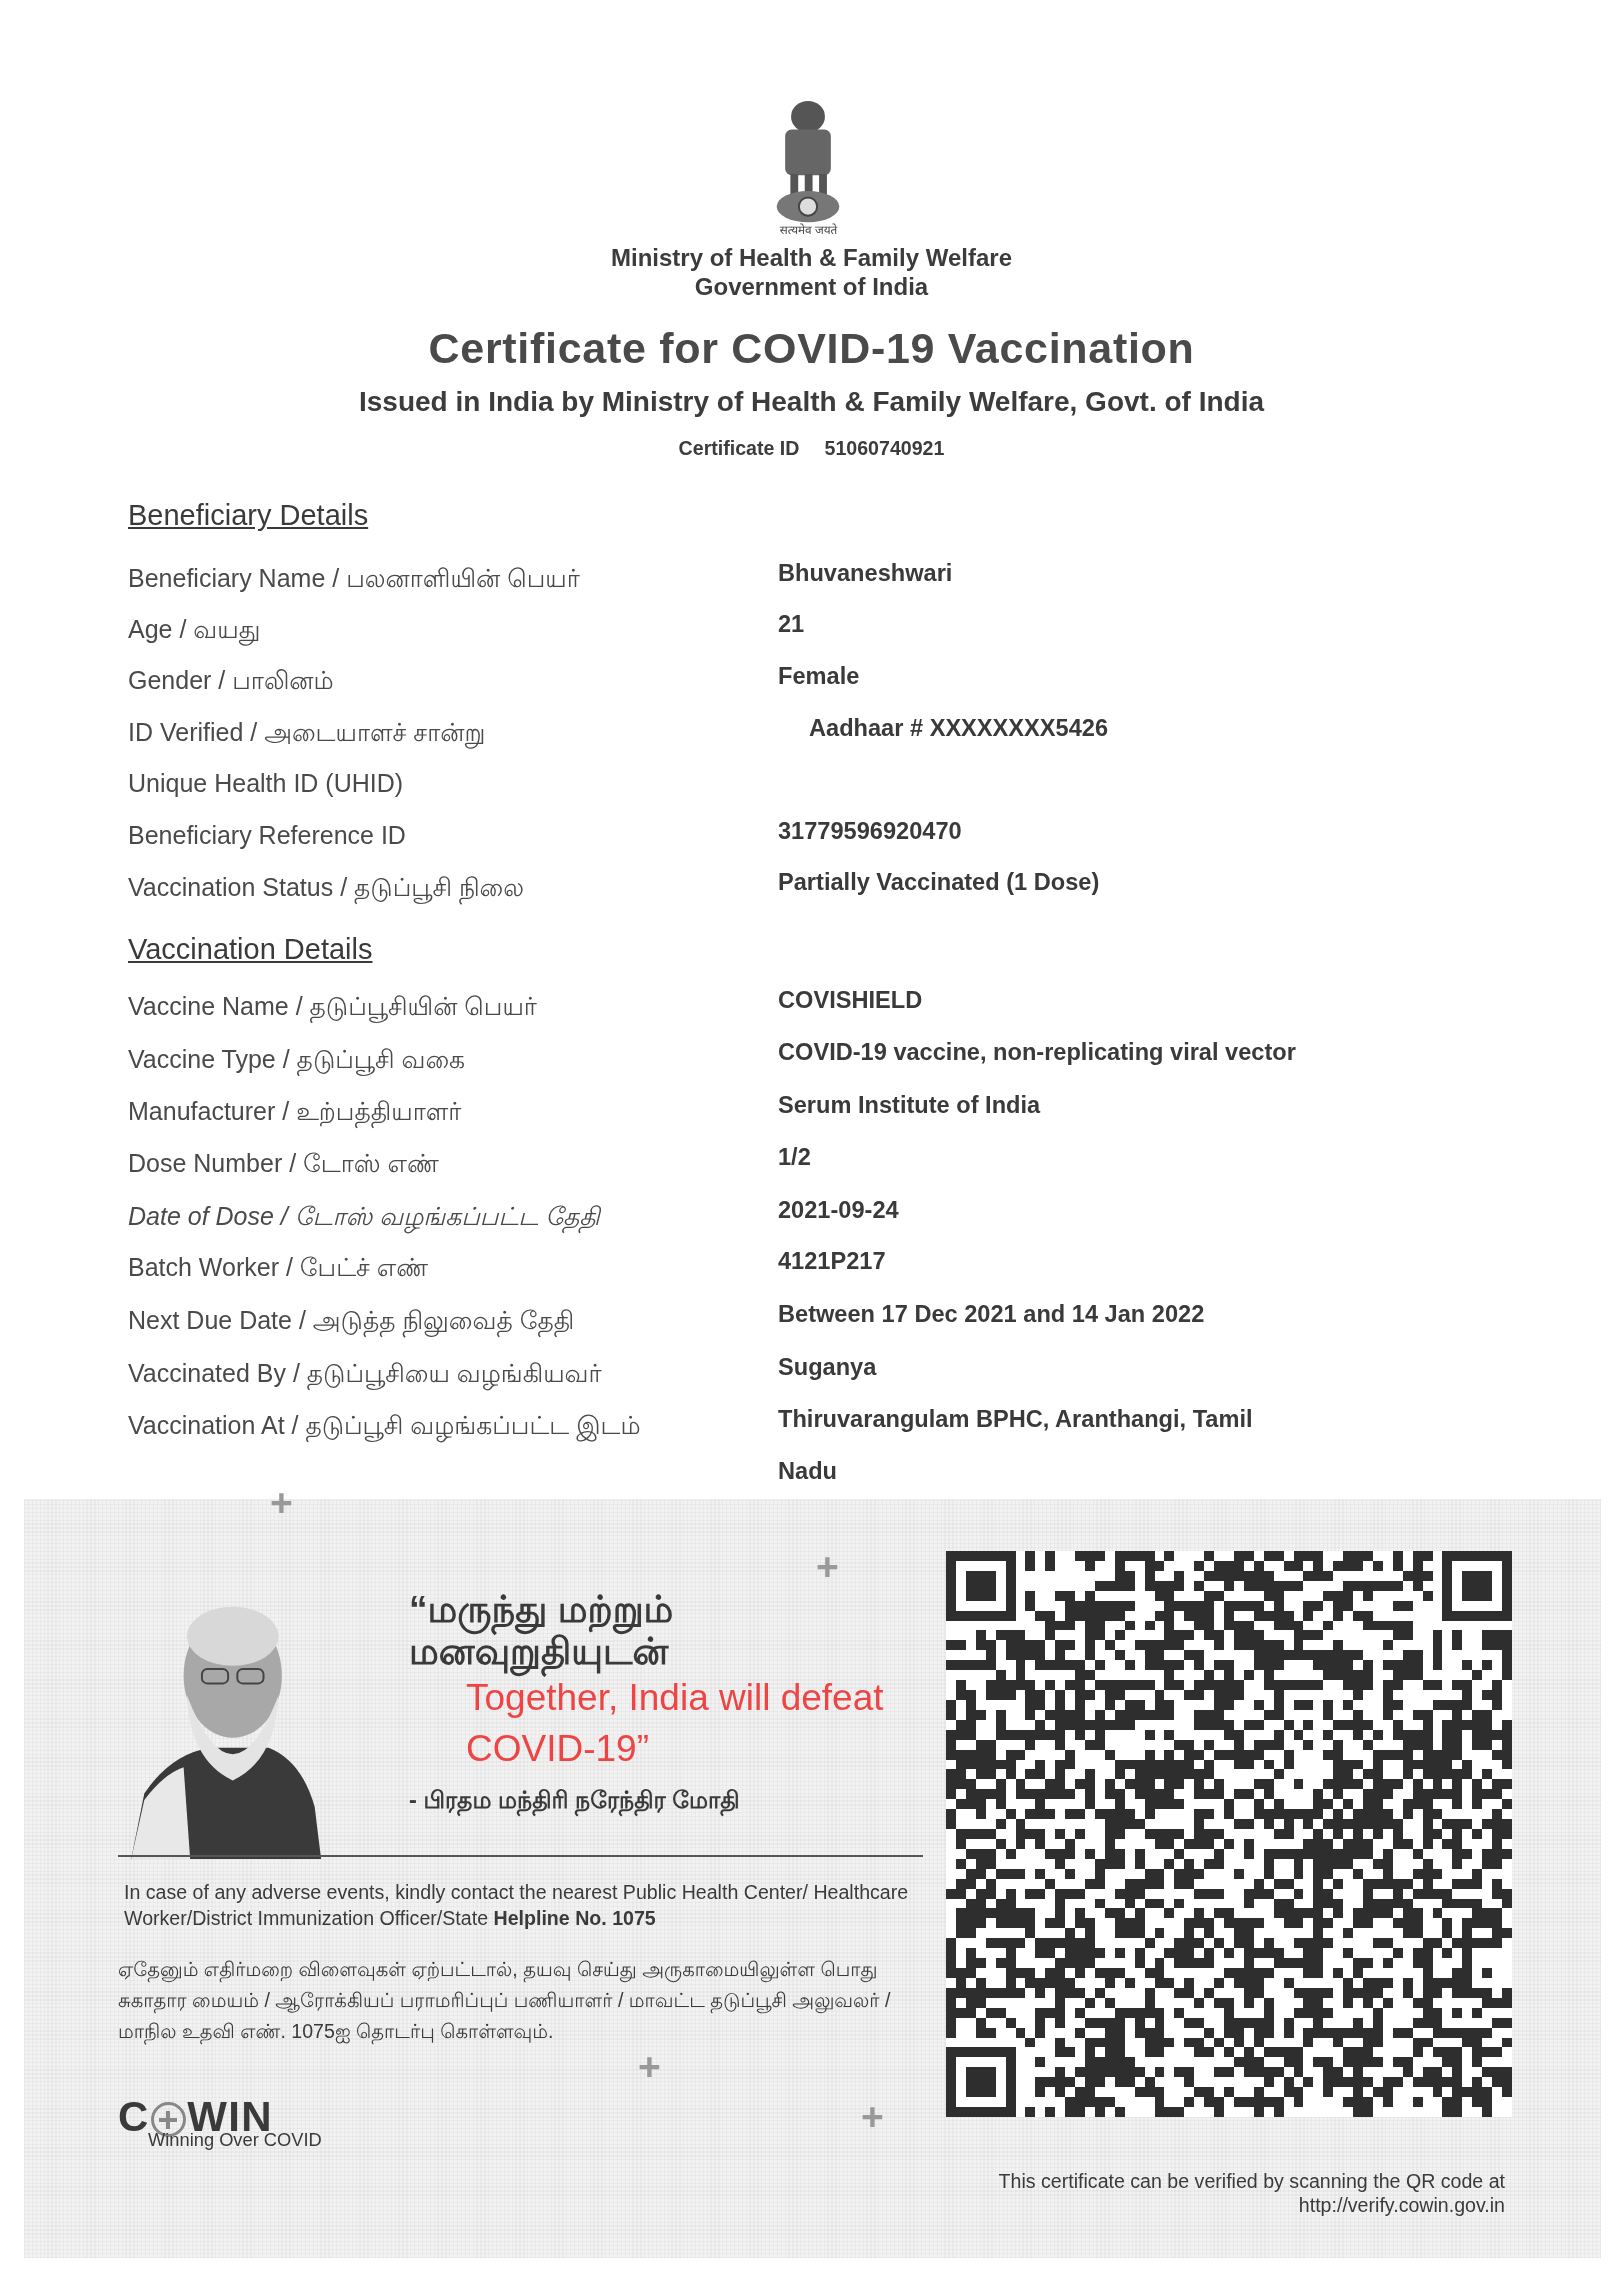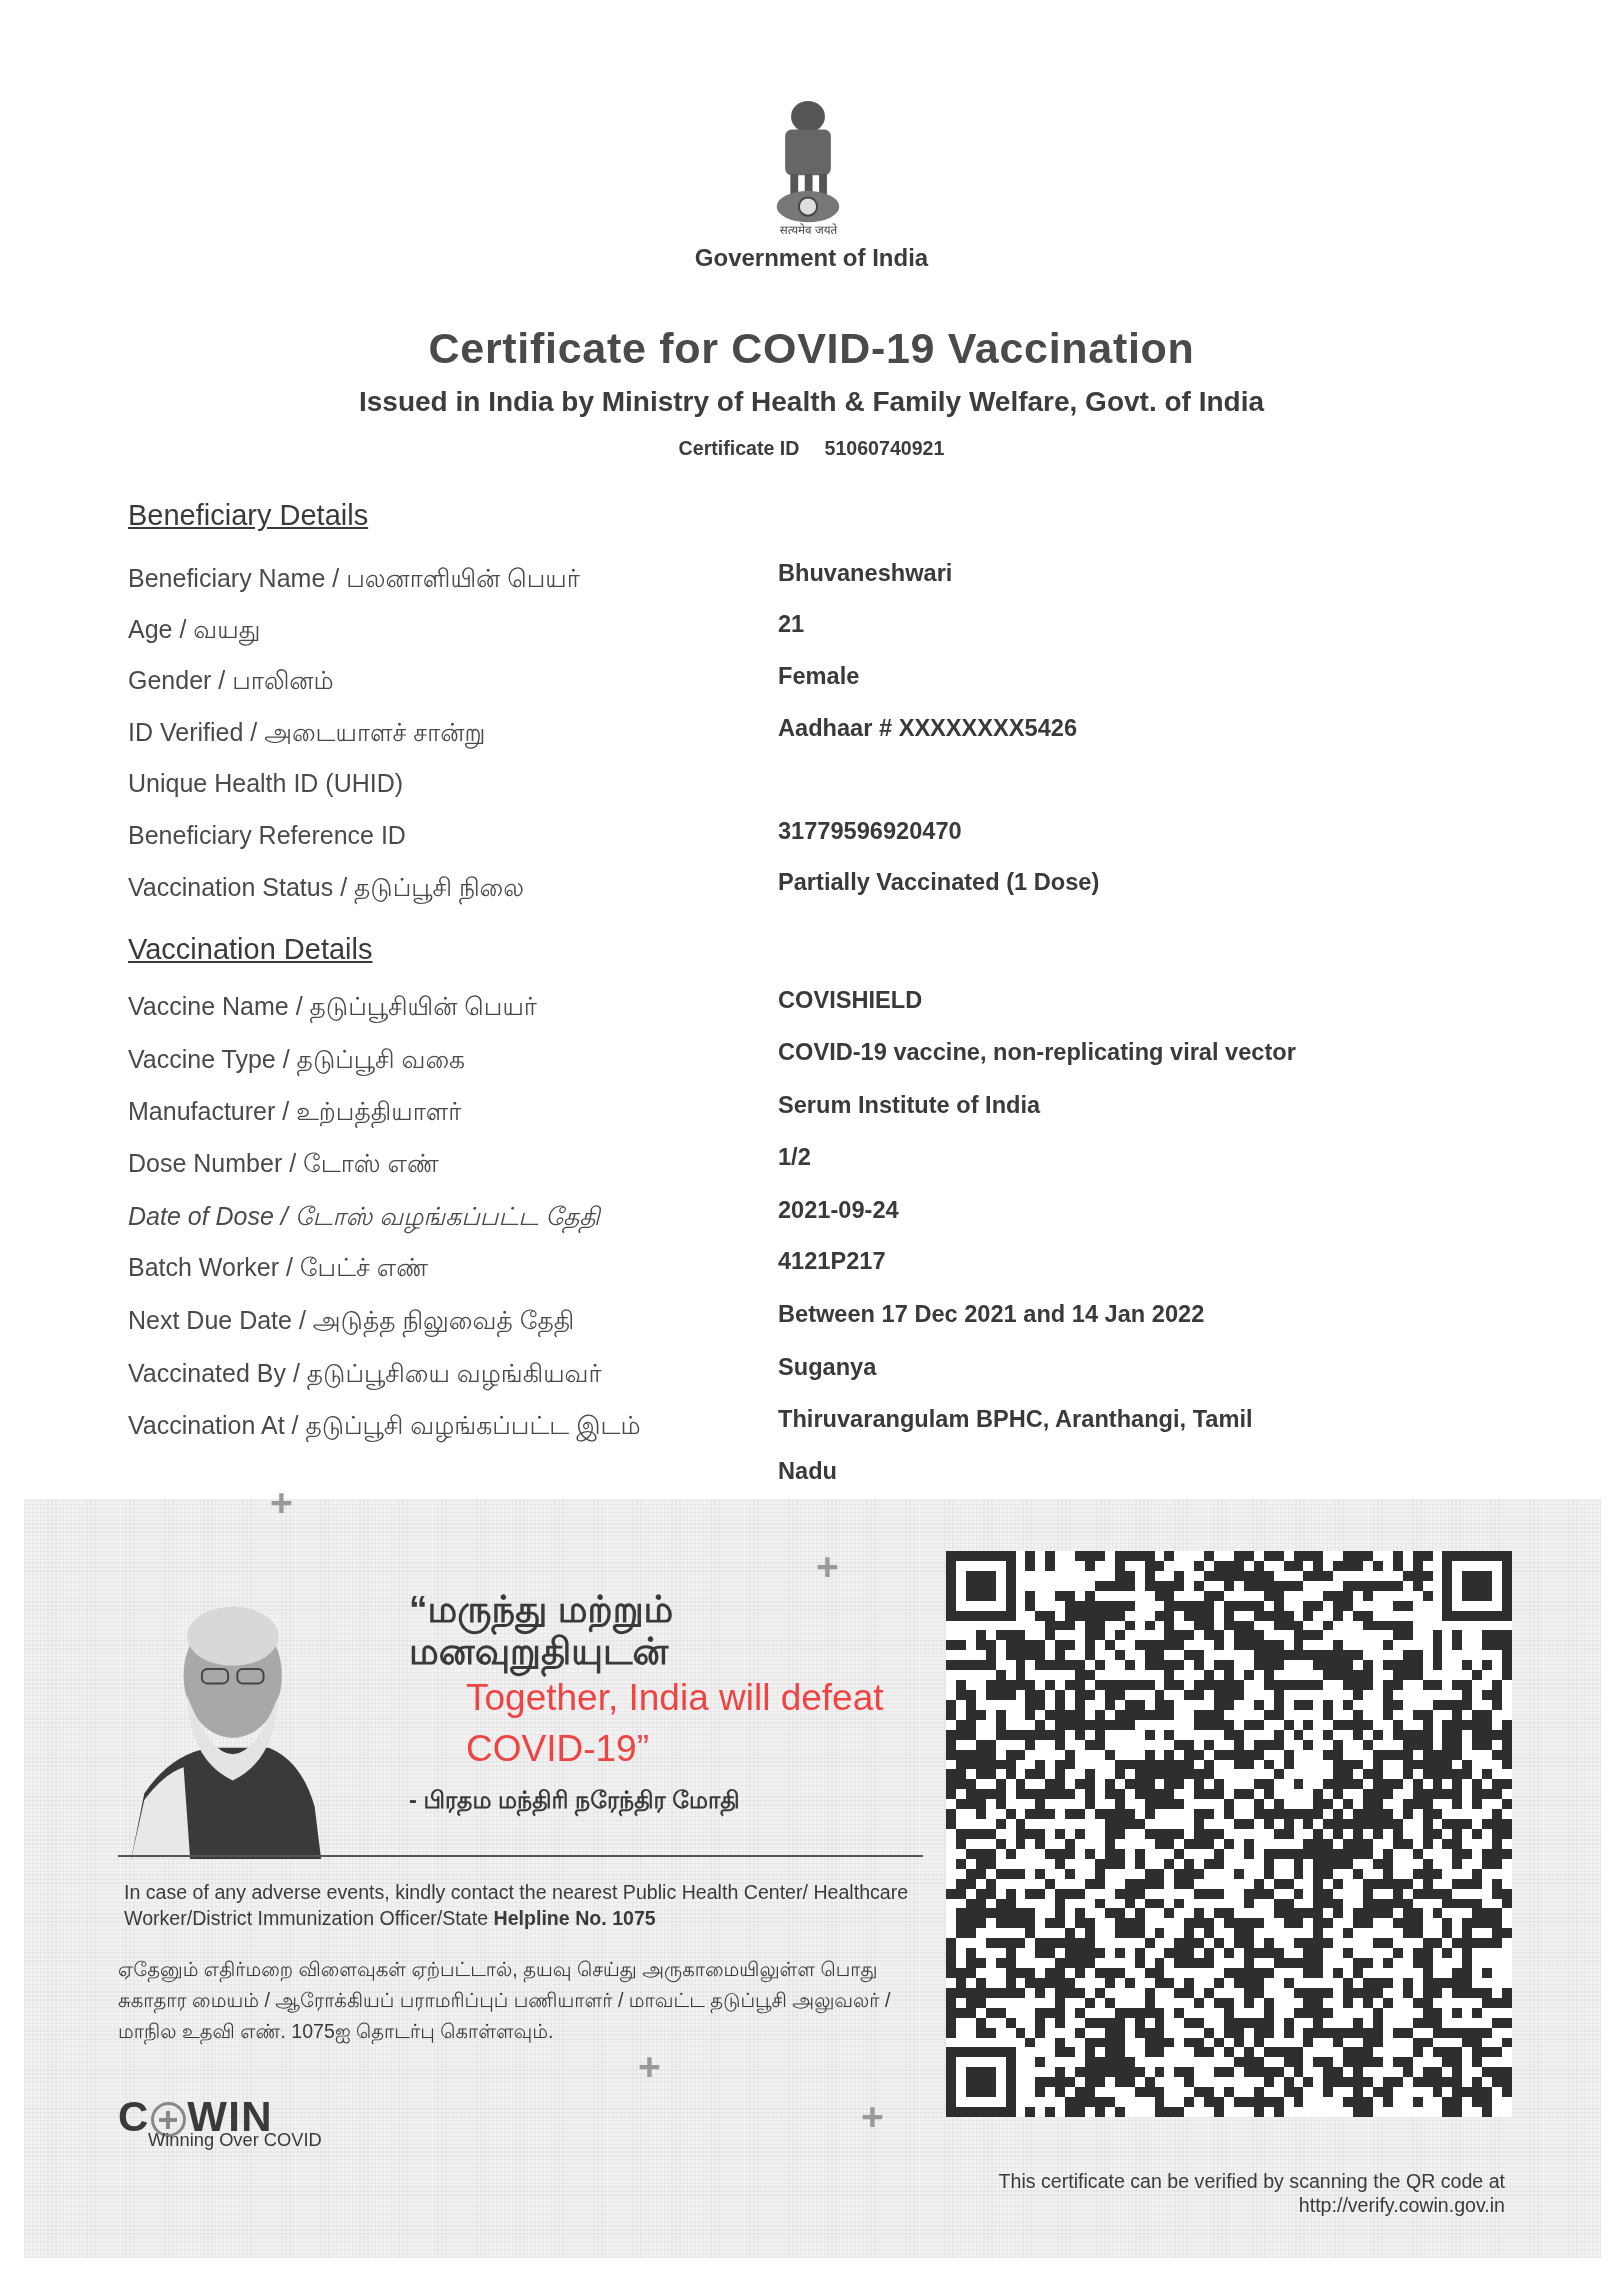--- a/index.html
+++ b/index.html
@@ -45,20 +45,21 @@
   <ellipse cx="75" cy="30" rx="26" ry="24" fill="#555"></ellipse>
   <rect x="40" y="50" width="70" height="70" rx="10" fill="#666"></rect>
   <rect x="48" y="118" width="12" height="32" fill="#555"></rect>
   <rect x="70" y="118" width="12" height="32" fill="#555"></rect>
   <rect x="92" y="118" width="12" height="32" fill="#555"></rect>
   <ellipse cx="75" cy="168" rx="48" ry="24" fill="#777"></ellipse>
   <circle cx="75" cy="168" r="14" fill="#ddd" stroke="#444" stroke-width="3"></circle>
 </svg>
 <div id="motto" class="abs">सत्यमेव जयते</div>
 <div id="ministry" class="abs center">
+  <div>Ministry of Health &amp; Family Welfare</div>
   <div>Government of India</div>
 </div>
 <div id="title" class="abs center">Certificate for COVID-19 Vaccination</div>
 <div id="subtitle" class="abs center">Issued in India by Ministry of Health &amp; Family Welfare, Govt. of India</div>
 <div id="cert-id" class="abs center">
   <span>Certificate ID</span>
   <span class="num">51060740921</span>
 </div>
 
 <div class="abs section-h" style="top:499px;">Beneficiary Details</div>
@@ -66,21 +67,21 @@
   <div class="abs row-label" style="top:564px;">Beneficiary Name / பலனாளியின் பெயர்</div>
   <div class="abs row-value" style="top:560px;">Bhuvaneshwari</div>
 
   <div class="abs row-label" style="top:615px;">Age / வயது</div>
   <div class="abs row-value" style="top:611px;">21</div>
 
   <div class="abs row-label" style="top:666px;">Gender / பாலினம்</div>
   <div class="abs row-value" style="top:663px;">Female</div>
 
   <div class="abs row-label" style="top:718px;">ID Verified / அடையாளச் சான்று</div>
-  <div class="abs row-value" style="top:715px;">Aadhaar # XXXXXXXX5426</div>
+  <div class="abs row-value" style="top:715px;margin-left:31px;">Aadhaar # XXXXXXXX5426</div>
 
   <div class="abs row-label" style="top:769px;">Unique Health ID (UHID)</div>
   <div class="abs row-value" style="top:766px;"></div>
 
   <div class="abs row-label" style="top:821px;">Beneficiary Reference ID</div>
   <div class="abs row-value" style="top:818px;">31779596920470</div>
 
   <div class="abs row-label" style="top:873px;">Vaccination Status / தடுப்பூசி நிலை</div>
   <div class="abs row-value" style="top:869px;">Partially Vaccinated (1 Dose)</div>
 </div>

